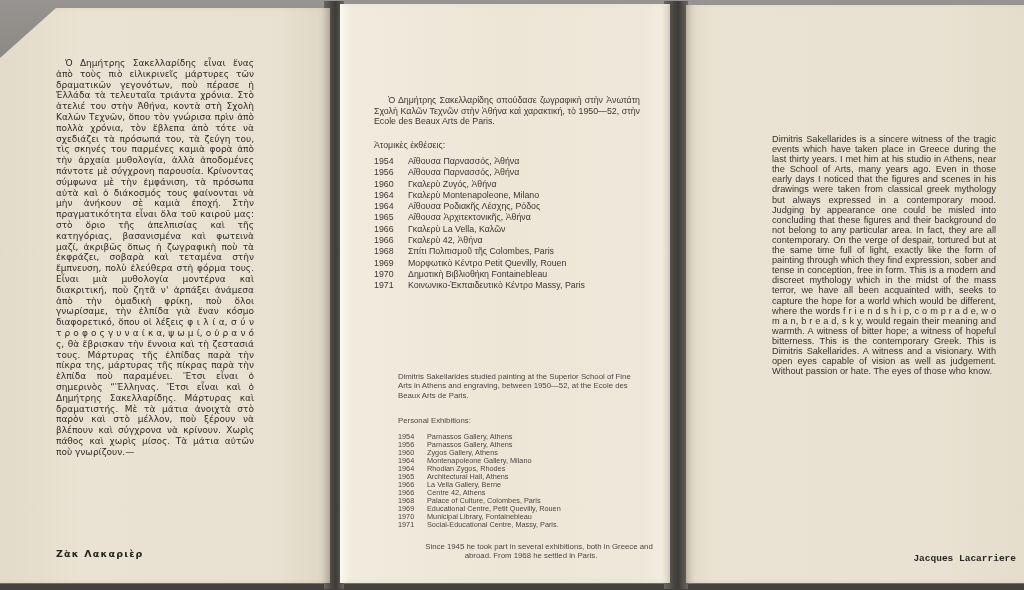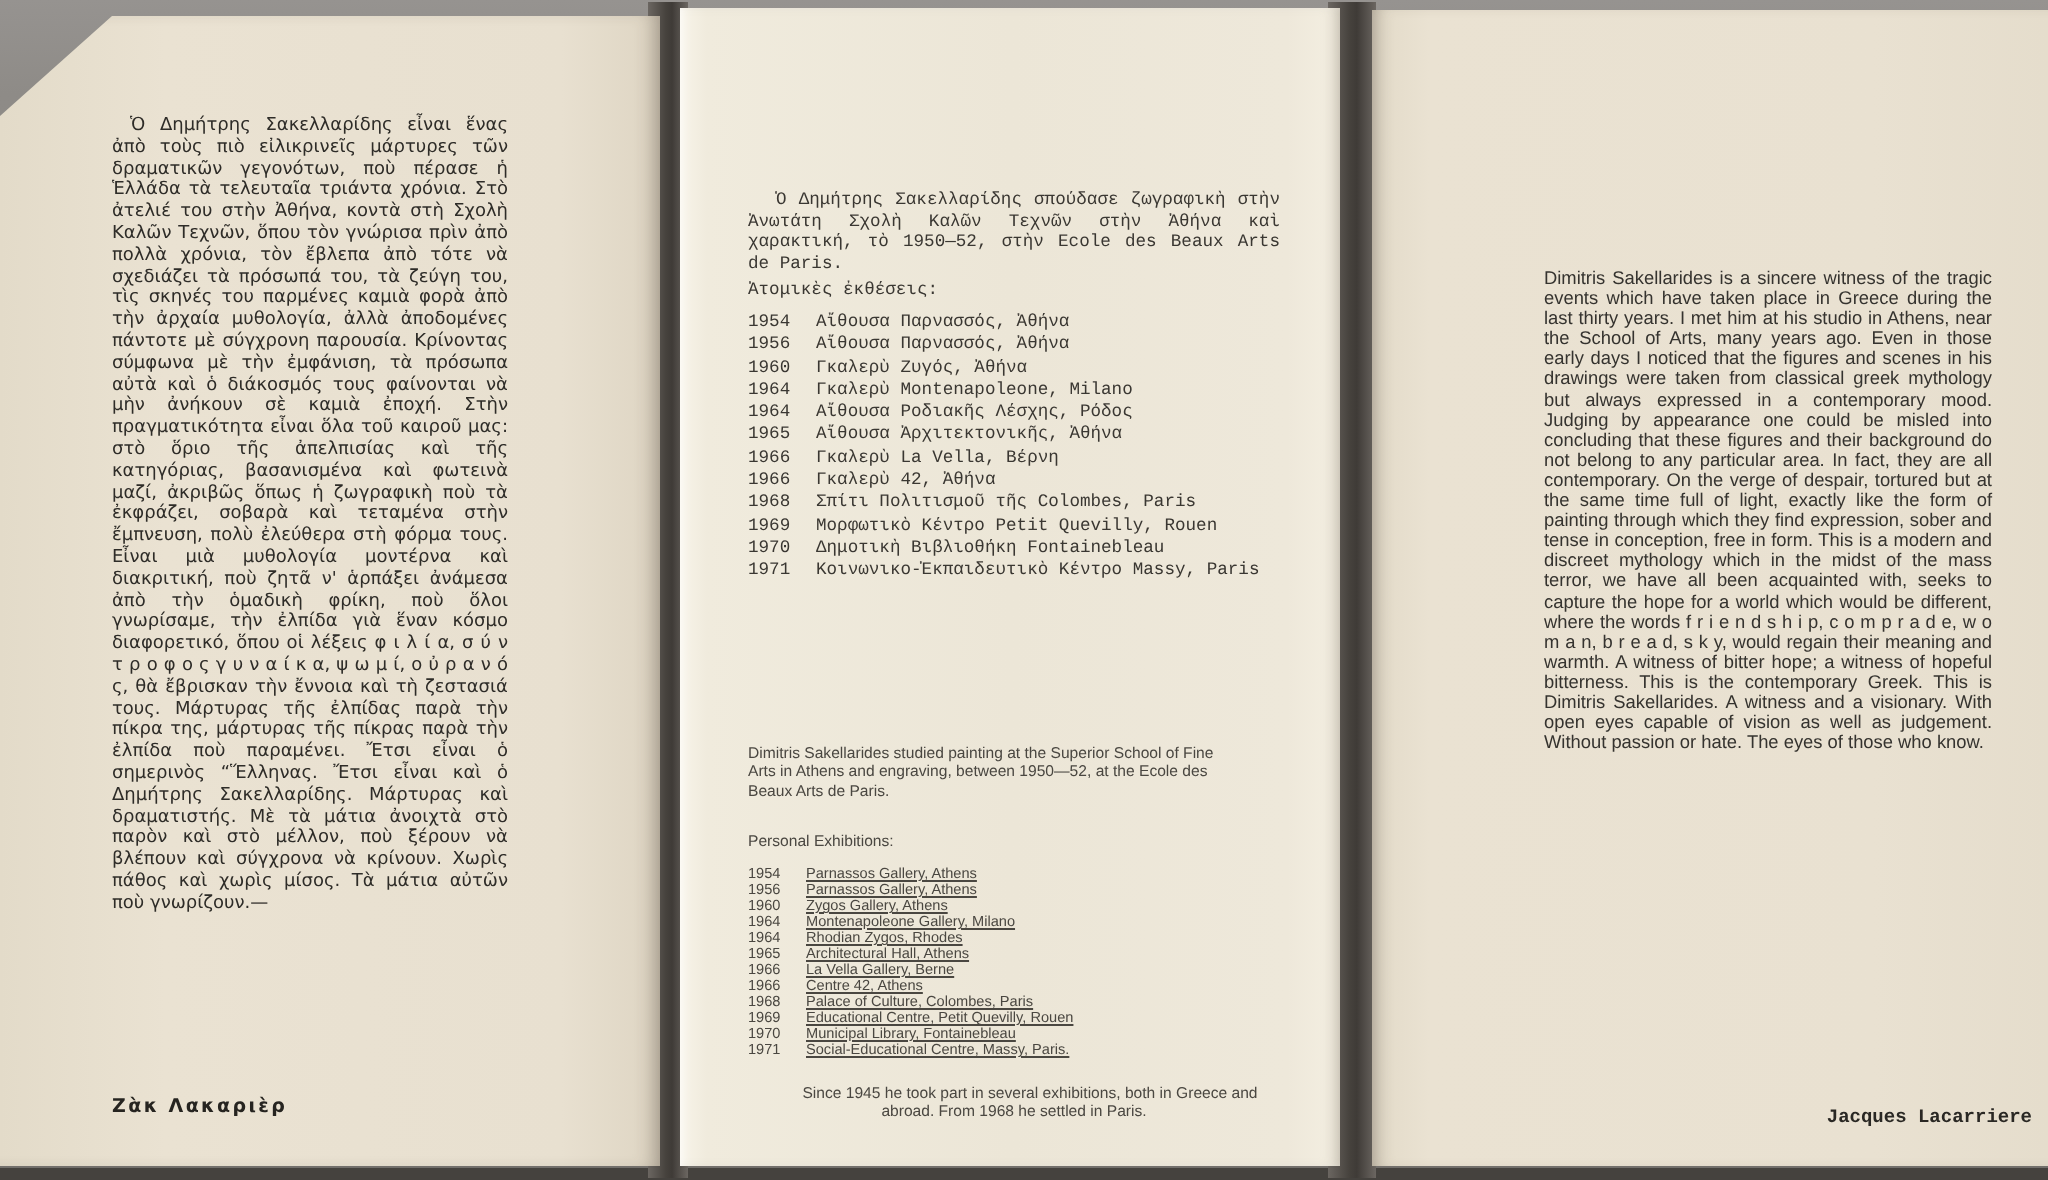--- a/index.html
+++ b/index.html
@@ -43,37 +43,37 @@
     left:56px; top:50px; width:198px;
     font-size:9px; line-height:10.8px; text-align:justify; text-indent:9px;
     color:#2e2c28; font-weight:500;
   }
   .left-sig {
     left:56px; top:540px; width:198px; text-align:left;
     font-size:9.5px; font-weight:bold; letter-spacing:1.2px; color:#262420;
   }
 
   
-  .mid-greek { font-family:Liberation Mono, monospace; color:#3a3732; }
+  .mid-greek { font-family:Liberation Sans, sans-serif; color:#3a3732; }
   .mid-intro { left:34px; top:91px; width:266px; font-size:8.8px; line-height:10.6px; text-align:justify; text-indent:14px; }
   .mid-list-title { left:34px; top:136px; font-size:8.8px; }
   .mid-list { left:34px; top:152px; width:280px; font-size:8.8px; }
   .mid-list .ex-row { display:flex; line-height:11.3px; }
   .mid-list .ex-year { width:26px; flex:0 0 26px; }
   .mid-list .ex-venue { padding-left:8px; white-space:nowrap; }
   .mid-note { left:34px; top:301px; width:272px; font-size:8.8px; line-height:10.6px; text-align:justify; text-indent:14px; }
 
   
-  .mid-english { font-family:"Liberation Sans","DejaVu Sans",sans-serif; color:#4a4741; }
+  .mid-english { font-family:"Liberation Sans","DejaVu Sans",sans-serif; color:#4a4741;margin-left:24px; }
   .mid-en-intro { left:34px; top:368px; width:248px; font-size:7.8px; line-height:9.4px; text-align:left; }
   .mid-en-title { left:34px; top:412px; font-size:7.8px; }
   .mid-en-list { left:34px; top:429px; width:270px; font-size:7.3px; }
   .mid-en-list .ex-row { display:flex; line-height:8px; }
   .mid-en-list .ex-year { width:22px; flex:0 0 22px; }
-  .mid-en-list .ex-venue { padding-left:7px; white-space:nowrap;text-decoration:underline; }
+  .mid-en-list .ex-venue { padding-left:7px; white-space:nowrap; }
   .mid-en-note { left:34px; top:538px; width:266px; font-size:7.8px; line-height:9.2px; text-align:center; text-indent:16px; }
 
   
   .right-essay {
     left:86px; top:129px; width:224px;
     font-family:"Liberation Sans","DejaVu Sans",sans-serif;
     font-size:9.2px; line-height:10.1px; text-align:justify; color:#35332f;
   }
   .right-sig {
     right:28px; top:548px; width:200px; text-align:right;
@@ -119,21 +119,21 @@
       <div class="ex-row">
           <span class="ex-year">1964</span>
           <span class="ex-venue">Αἴθουσα Ροδιακῆς Λέσχης, Ρόδος</span>
         </div>
       <div class="ex-row">
           <span class="ex-year">1965</span>
           <span class="ex-venue">Αἴθουσα Ἀρχιτεκτονικῆς, Ἀθήνα</span>
         </div>
       <div class="ex-row">
           <span class="ex-year">1966</span>
-          <span class="ex-venue">Γκαλερὺ La Vella, Βέρνη</span>
+          <span class="ex-venue">Γκαλερὺ La Vella, Καλῶν</span>
         </div>
       <div class="ex-row">
           <span class="ex-year">1966</span>
           <span class="ex-venue">Γκαλερὺ 42, Ἀθήνα</span>
         </div>
       <div class="ex-row">
           <span class="ex-year">1968</span>
           <span class="ex-venue">Σπίτι Πολιτισμοῦ τῆς Colombes, Paris</span>
         </div>
       <div class="ex-row">

